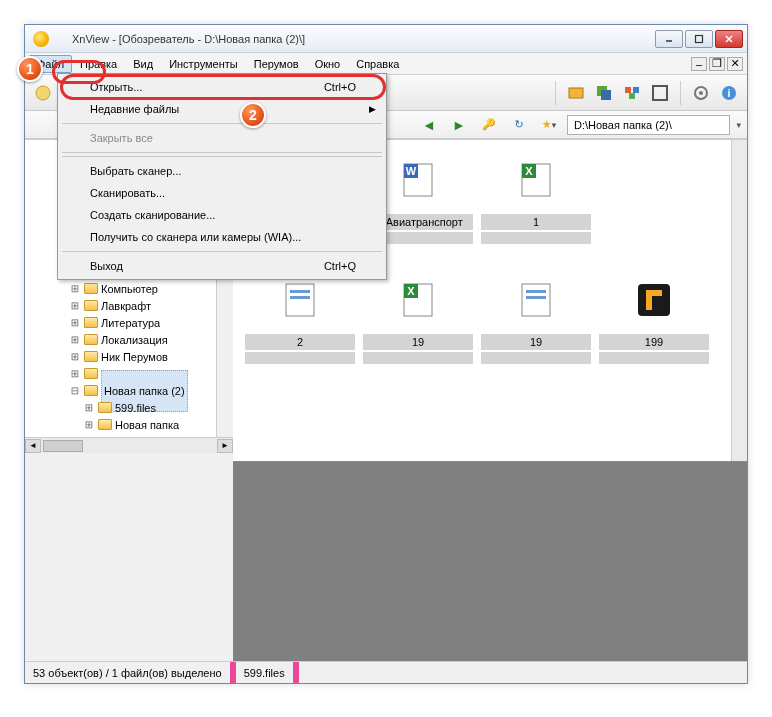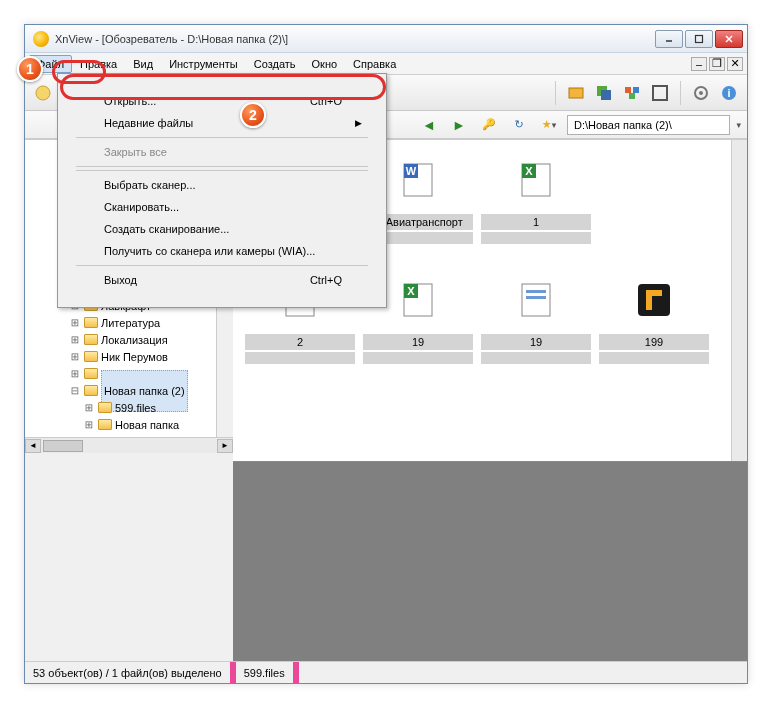--- a/index.html
+++ b/index.html
@@ -2,21 +2,21 @@
 <html><head>
 <meta charset="utf-8">
 <style>
 * { box-sizing: border-box; margin: 0; padding: 0; font-family: Tahoma, sans-serif; font-size: 11px; }
 body { background: #fff; width: 772px; height: 717px; position: relative; overflow: hidden; }
 
 .window { position: absolute; left: 24px; top: 24px; width: 724px; height: 660px; border: 1px solid #6b8aad; background: #f0f0f0; display: flex; flex-direction: column; box-shadow: 0 0 8px rgba(0,0,0,0.15); }
 
 .titlebar { height: 28px; background: linear-gradient(#fdfdfe,#e6ebf3); display: flex; align-items: center; padding: 0 4px 0 8px; border-bottom: 1px solid #c5d2e2; }
 .titlebar-icon { width:16px; height:16px; margin-right:6px; background: radial-gradient(circle at 6px 6px,#ffe680,#f5b400 60%,#c58600); border-radius:50%; }
-.titlebar-text { flex:1; color:#333; }
+.titlebar-text { flex:1; color:#333;margin-left:17px; }
 .winbtn { width:28px; height:18px; margin-left:2px; border:1px solid #8a9bb0; border-radius:2px; display:flex; align-items:center; justify-content:center; background:linear-gradient(#f5f8fc,#dbe4ef); cursor:pointer; }
 .winbtn.close { background:linear-gradient(#f08080,#d43a2f); border-color:#a02820; color:#fff; }
 .winbtn svg { width:10px; height:10px; }
 
 .menubar { height:22px; background:#f4f4f4; display:flex; align-items:center; padding:0 4px; border-bottom:1px solid #d0d0d0; position:relative; }
 .menuitem { padding:3px 8px; cursor:pointer; }
 .menuitem.active { background:#d6e5f5; border:1px solid #7da2ce; padding:2px 7px; border-radius:2px; }
 .mdi-controls { margin-left:auto; display:flex; gap:2px; }
 .mdi-btn { width:16px; height:14px; border:1px solid #aaa; background:#eee; display:flex; align-items:center; justify-content:center; cursor:pointer; }
 
@@ -40,21 +40,21 @@
 .thumb-cell { width:118px; height:120px; display:flex; flex-direction:column; align-items:center; }
 .thumb-icon { width:48px; height:48px; display:flex; align-items:center; justify-content:center; margin-top:6px; }
 .thumb-label { width:110px; margin-top:10px; text-align:center; padding:2px 2px; font-size:11px; white-space:nowrap; overflow:hidden; text-overflow:ellipsis; }
 .thumb-label.gray { background:#d4d4d4; height:16px; line-height:12px; }
 .thumb-label.gray2 { background:#d4d4d4; height:12px; margin-top:2px; }
 .preview-strip { height:200px; background:#808080; border-top:1px solid #888; }
 
 .statusbar { height:22px; background:#f0f0f0; border-top:1px solid #ccc; display:flex; align-items:center; }
 .status-cell { padding:0 8px; border-right:6px solid #ec4899; height:100%; display:flex; align-items:center; }
 
-.dropdown { position:absolute; left:57px; top:73px; width:330px; background:#f0f0f0; border:1px solid #979797; box-shadow:2px 2px 4px rgba(0,0,0,0.25); z-index:100; padding:16px; }
+.dropdown { position:absolute; left:57px; top:73px; width:330px; background:#f0f0f0; border:1px solid #979797; box-shadow:2px 2px 4px rgba(0,0,0,0.25); z-index:100; padding:2px; }
 .dd-item { height:22px; display:flex; align-items:center; padding:0 28px 0 30px; cursor:pointer; position:relative; }
 .dd-item.disabled { color:#888; }
 .dd-item .shortcut { margin-left:auto; }
 .dd-item .submenu-arrow { position:absolute; right:8px; font-size:9px; }
 .dd-sep { height:1px; background:#c8c8c8; margin:3px 2px; }
 
 .highlight-oval { position:absolute; border:3px solid #e03030; border-radius:16px; z-index:200; pointer-events:none; }
 .badge { position:absolute; width:26px; height:26px; border-radius:50%; background:radial-gradient(circle at 35% 30%,#ff9a5a,#e8551e 60%,#b83c0c); border:2px solid #fff; box-shadow:0 1px 3px rgba(0,0,0,0.4); color:#fff; font-weight:bold; font-size:14px; display:flex; align-items:center; justify-content:center; z-index:201; }
 
 .scrollbar-v { width:16px; background:#eaeaea; border-left:1px solid #ccc; }
@@ -87,21 +87,21 @@
           <line x1="8" y1="2" x2="2" y2="8" stroke="#fff" stroke-width="1.5"></line>
         </svg>
       </div>
   </div>
 
   <div class="menubar">
     <div class="menuitem active">Файл</div>
     <div class="menuitem">Правка</div>
     <div class="menuitem">Вид</div>
     <div class="menuitem">Инструменты</div>
-    <div class="menuitem">Создать</div>
+    <div class="menuitem">Перумов</div>
     <div class="menuitem">Окно</div>
     <div class="menuitem">Справка</div>
     <div class="mdi-controls">
       <div class="mdi-btn">‒</div>
       <div class="mdi-btn">❐</div>
       <div class="mdi-btn">✕</div>
     </div>
   </div>
 
   <div class="toolbar">

